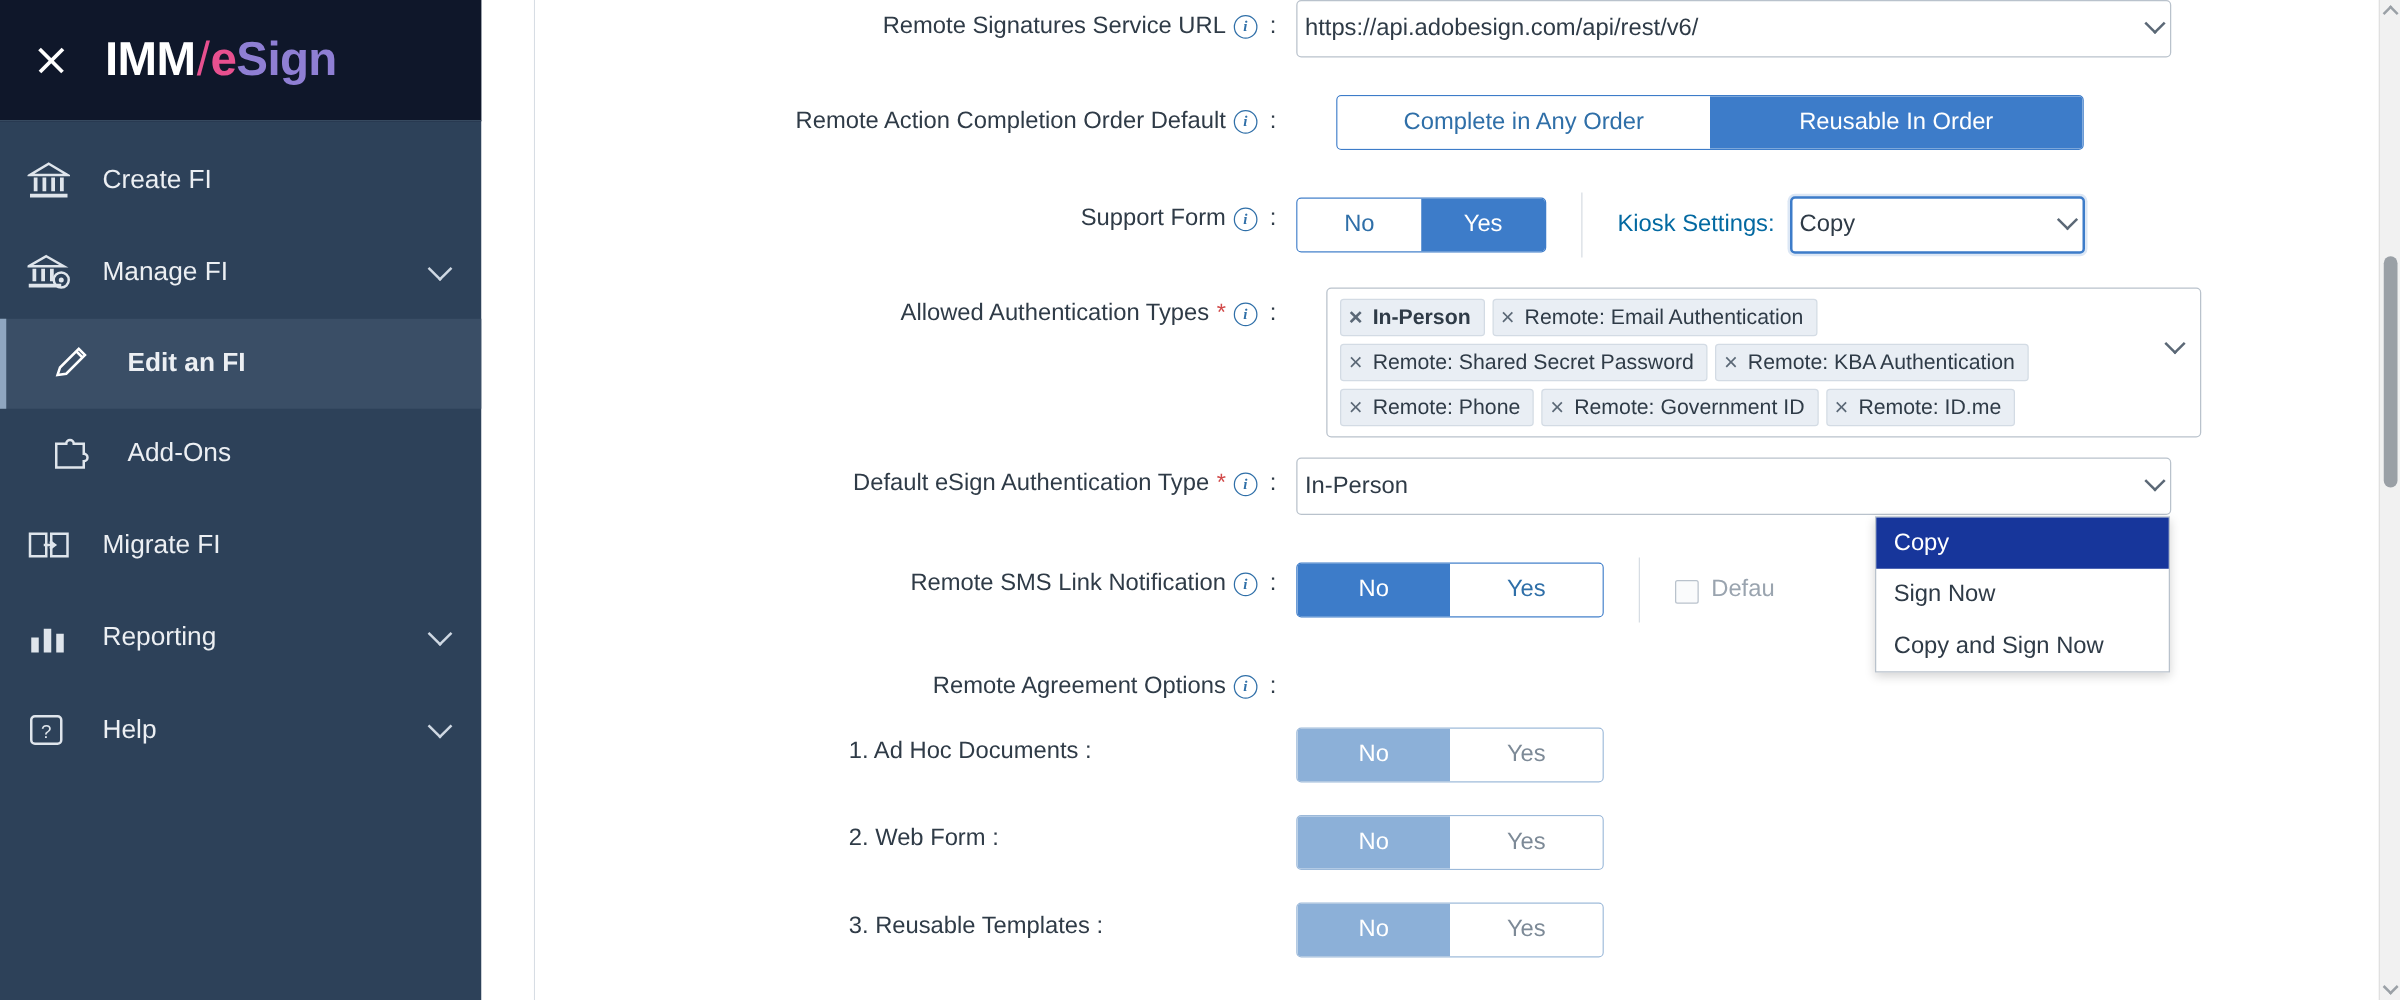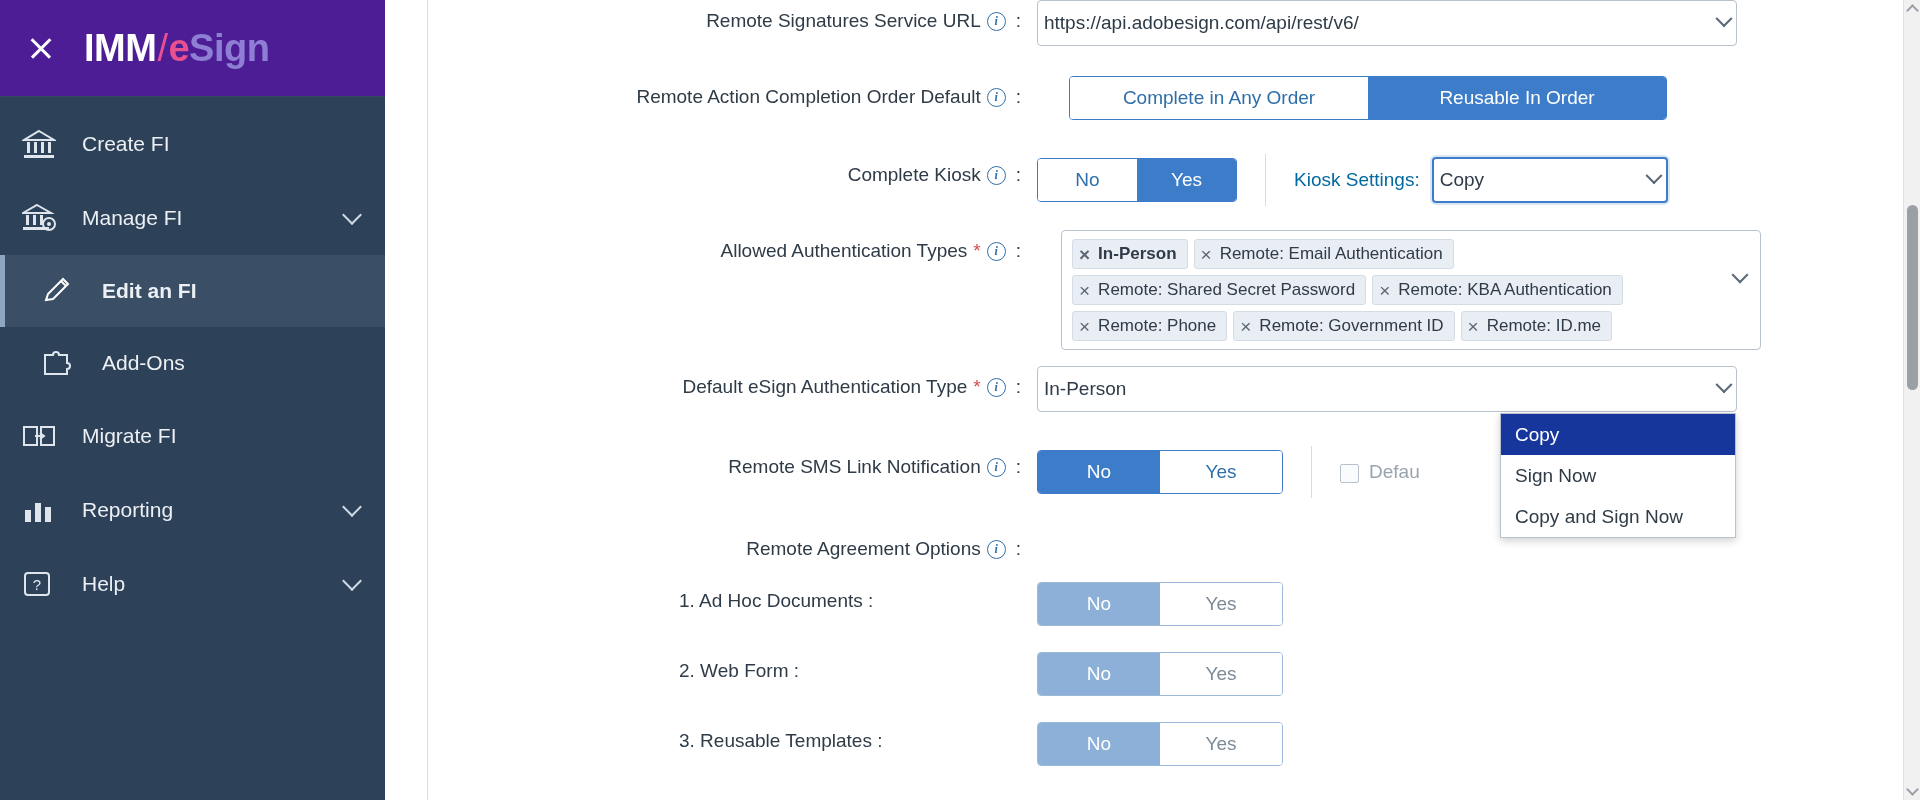--- a/index.html
+++ b/index.html
@@ -22,21 +22,21 @@
     min-width: 385px;
     background: #2e4057;
     background: #2d4159;
     color: #ffffff;
     display: flex;
     flex-direction: column;
     position: relative;
   }
   .sidebar-top {
     height: 97px;
-    background: #4c1d95;
+    background: #0f172a;
     display: flex;
     align-items: center;
     padding-left: 22px;
     border-bottom: 1px solid #36495f;
   }
   .close-x {
     width: 38px; height: 38px;
     position: relative;
     cursor: pointer;
     flex: 0 0 auto;
@@ -490,21 +490,21 @@
         <div class="control">
           <div class="toggle order">
             <div class="opt">Complete in Any Order</div>
             <div class="opt sel">Reusable In Order</div>
           </div>
         </div>
       </div>
 
       <div class="row" style="margin-top:16px;">
         <div class="label">
-          <span>Complete Kiosk</span>
+          <span>Support Form</span>
           <span class="info">i</span>
           <span class="colon">:</span>
         </div>
         <div class="control kiosk-wrap">
           <div class="toggle yesno">
             <div class="opt">No</div>
             <div class="opt sel">Yes</div>
           </div>
           <div class="vline"></div>
           <span class="kiosk-label">Kiosk Settings:</span>

